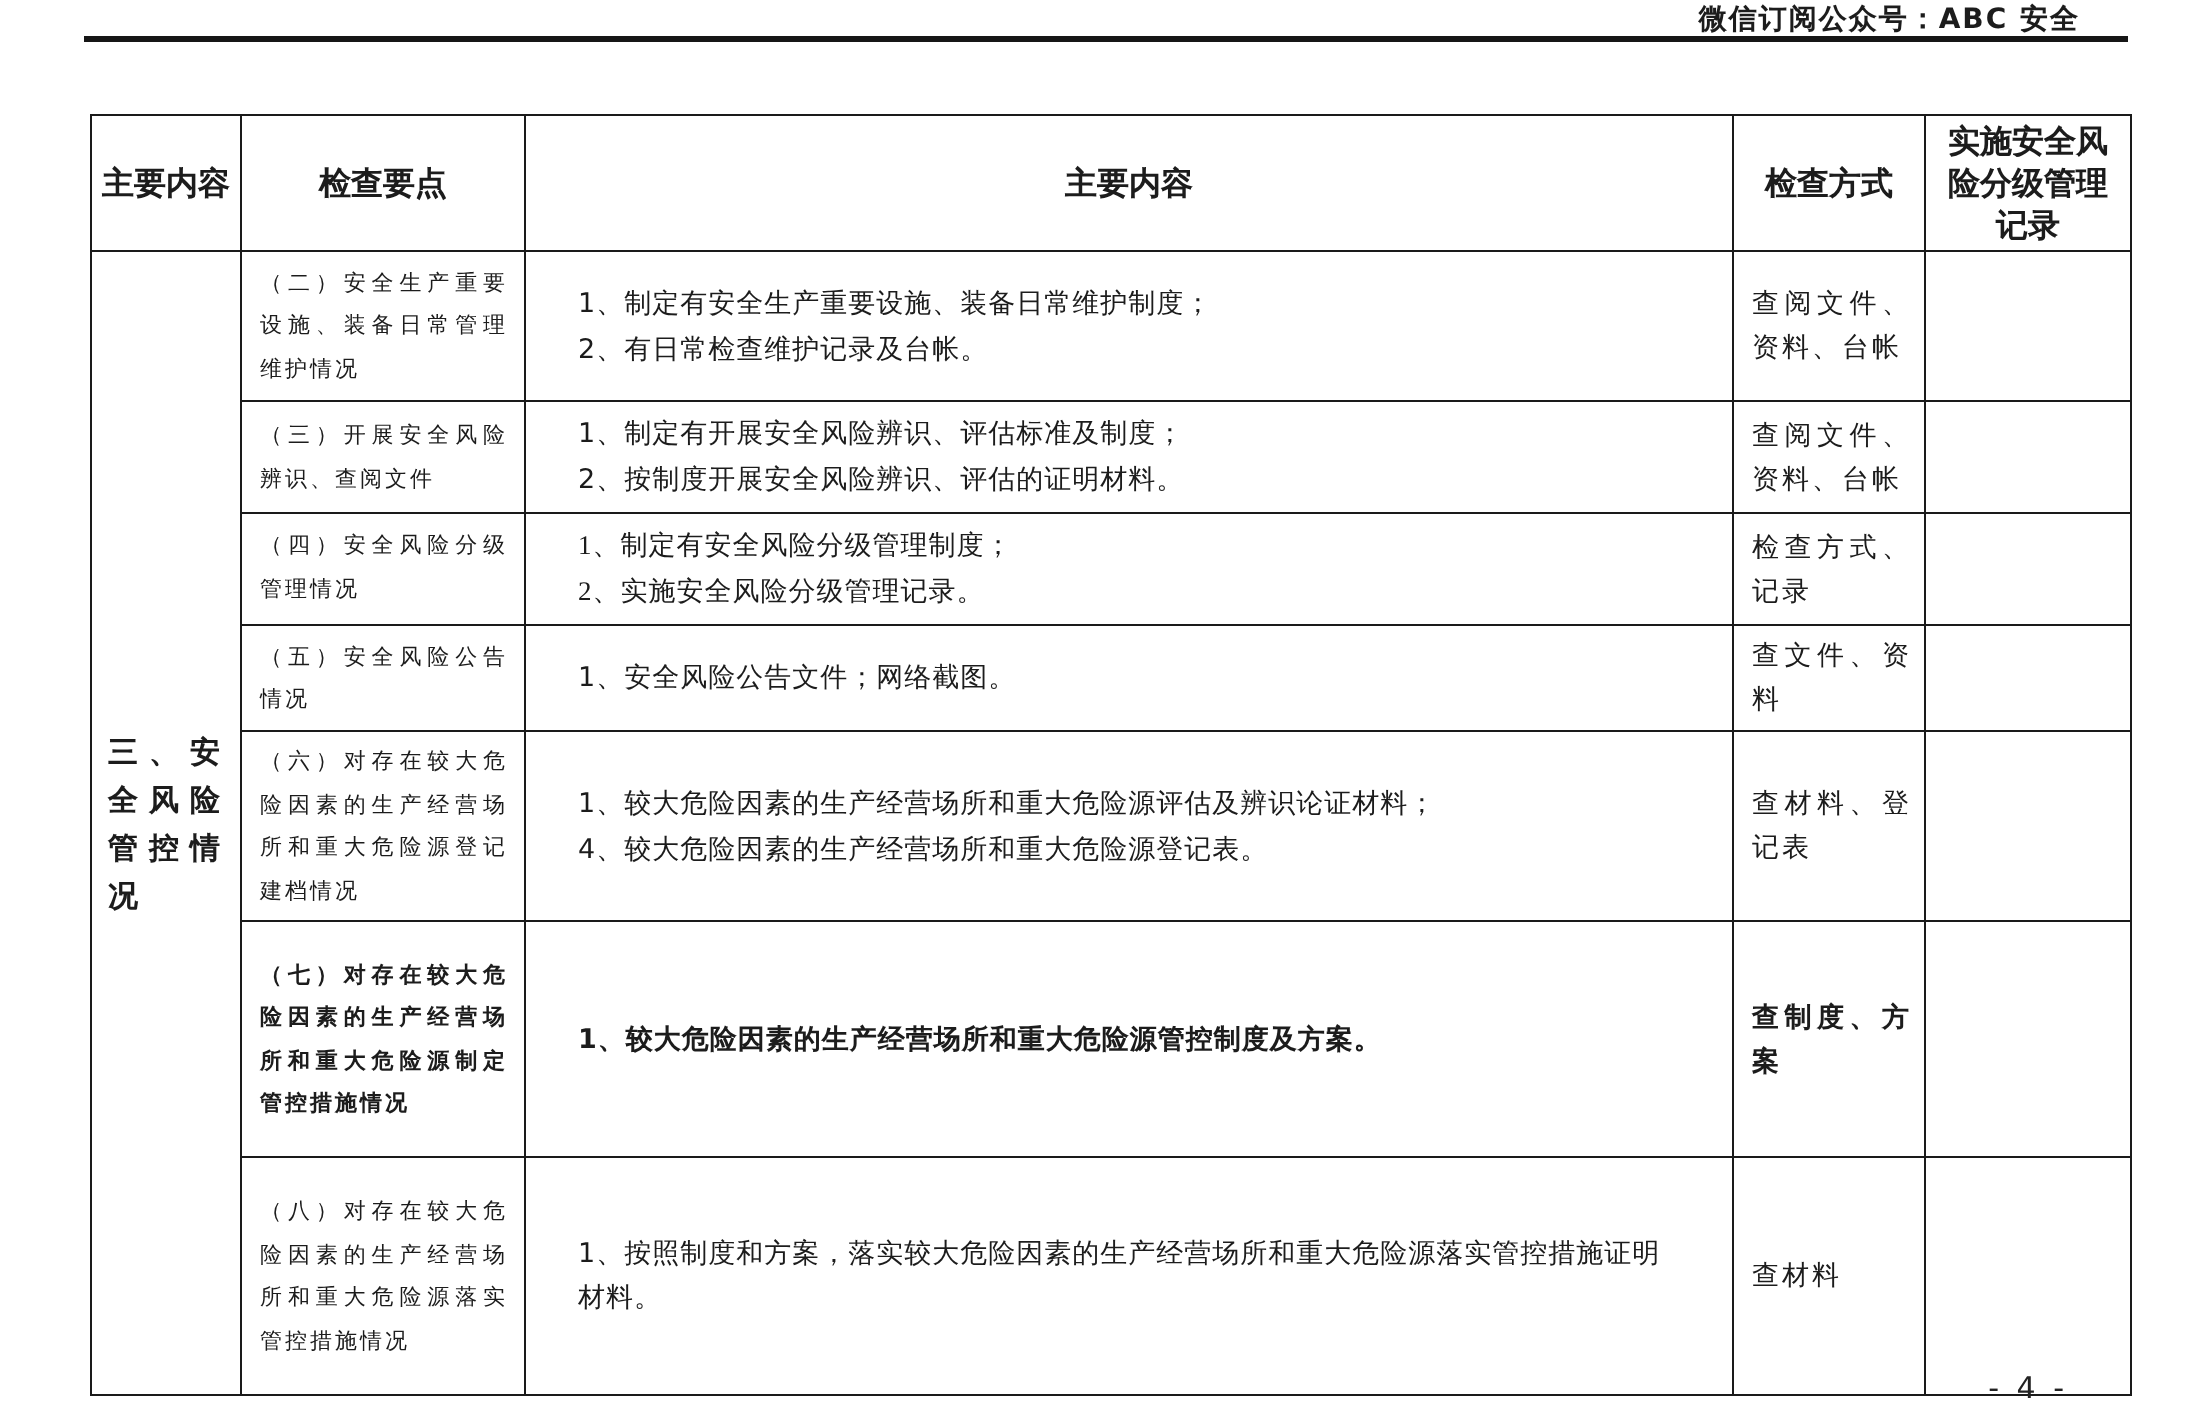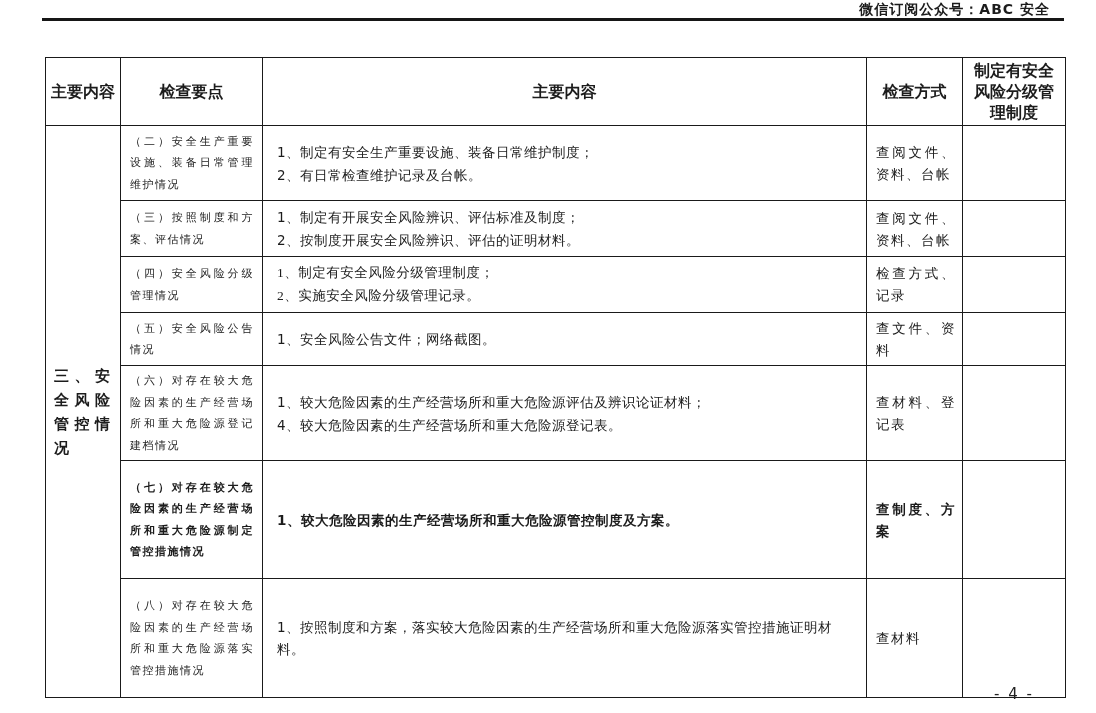--- a/index.html
+++ b/index.html
@@ -5,21 +5,21 @@
   * { margin: 0; padding: 0; box-sizing: border-box; }
   html, body { background: #ffffff; }
   body {
     width: 1096px; height: 713px;
     font-family: "DejaVu Sans", "Liberation Sans", sans-serif;
     color: #1c1c1c;
     position: relative;
     overflow: hidden;
   }
   .top-header {
-    position: absolute; top: 1px; right: 46px;
+    position: absolute; top: 1px; right: 56px;
     font-size: 14px; font-weight: bold; letter-spacing: 1px;
   }
   .header-rule {
     position: absolute; top: 18px; left: 42px; width: 1022px; height: 3px;
     background: #161616;
   }
   table.doc-table {
     position: absolute; top: 57px; left: 45px;
     width: 1020px;
     border-collapse: collapse;
@@ -59,21 +59,21 @@
     padding: 4px 6px 4px 10px;
     line-height: 22px; letter-spacing: 0.5px;
   }
   td.method-cell {
     font-size: 13.5px;
     padding: 4px 6px 4px 9px;
     text-align: justify; text-justify: inter-character;
     line-height: 22px; letter-spacing: 1.5px; margin-left: 11px;
   }
   td.problem-cell { padding: 2px; }
-  .std-line { margin: 1px 4px; }
+  .std-line { margin: 1px 16px; }
   .page-footer {
     position: absolute; top: 685px; right: 62px;
     font-size: 15px; letter-spacing: 2px; color: #222;
   }
 </style>
 </head>
 <body>
 
 <div class="top-header">
   <span>微信订阅公众号：ABC 安全</span>
@@ -87,36 +87,36 @@
     <col style="width:604px">
     <col style="width:96px">
     <col style="width:103px">
   </colgroup>
   <thead>
     <tr>
       <th>主要内容</th>
       <th>检查要点</th>
       <th>主要内容</th>
       <th>检查方式</th>
-      <th>制定有安全风险分级管理制度</th>
+      <th>实施安全风险分级管理记录</th>
     </tr>
   </thead>
   <tbody id="table-body">
       <tr>
         <td rowspan="7" class="main-content-cell">三、安全风险管控情况</td>
         <td class="point-cell">（二）安全生产重要设施、装备日常管理维护情况</td>
         <td class="standard-cell">
           <div class="std-line">1、制定有安全生产重要设施、装备日常维护制度；</div>
           <div class="std-line">2、有日常检查维护记录及台帐。</div>
         </td>
         <td class="method-cell">查阅文件、资料、台帐</td>
         <td class="problem-cell"></td>
       </tr>
       <tr>
-        <td class="point-cell">（三）按照制度和方案、评估情况</td>
+        <td class="point-cell">（三）开展安全风险辨识、查阅文件</td>
         <td class="standard-cell">
           <div class="std-line">1、制定有开展安全风险辨识、评估标准及制度；</div>
           <div class="std-line">2、按制度开展安全风险辨识、评估的证明材料。</div>
         </td>
         <td class="method-cell">查阅文件、资料、台帐</td>
         <td class="problem-cell"></td>
       </tr>
       <tr>
         <td class="point-cell">（四）安全风险分级管理情况</td>
         <td class="standard-cell">

